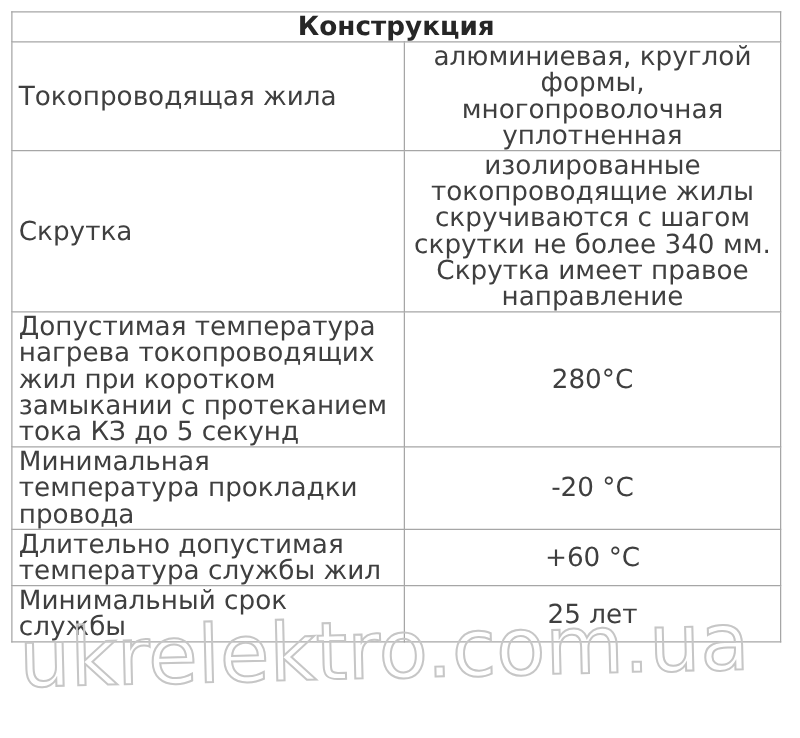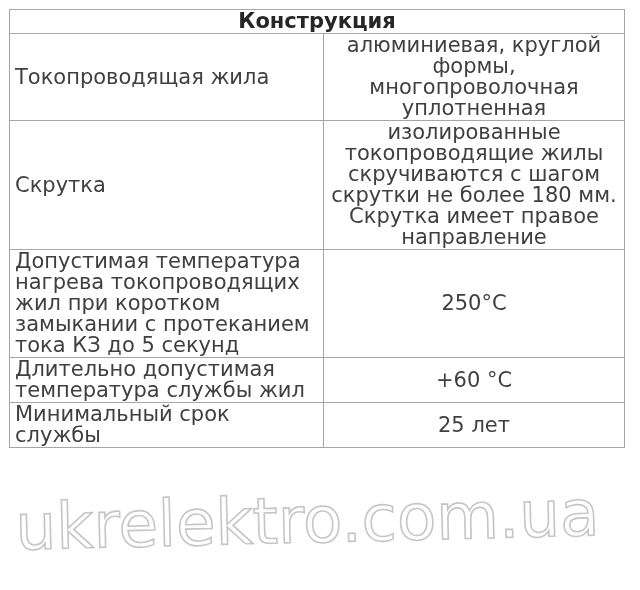--- a/index.html
+++ b/index.html
@@ -66,25 +66,29 @@
       <tbody>
         <tr>
           <th colspan="2">Конструкция</th>
         </tr>
         <tr>
           <td class="param">Токопроводящая жила</td>
           <td class="value">алюминиевая, круглой формы, многопроволочная уплотненная</td>
         </tr>
         <tr>
           <td class="param">Скрутка</td>
-          <td class="value">изолированные токопроводящие жилы скручиваются с шагом скрутки не более 180 мм. Скрутка имеет правое направление</td>
+          <td class="value">изолированные токопроводящие жилы скручиваются с шагом скрутки не более 340 мм. Скрутка имеет правое направление</td>
         </tr>
         <tr>
           <td class="param">Допустимая температура нагрева токопроводящих жил при коротком замыкании с протеканием тока КЗ до 5 секунд</td>
-          <td class="value">250°С</td>
+          <td class="value">280°С</td>
+        </tr>
+        <tr>
+          <td class="param">Минимальная температура прокладки провода</td>
+          <td class="value">-20 °С</td>
         </tr>
         <tr>
           <td class="param">Длительно допустимая температура службы жил</td>
           <td class="value">+60 °С</td>
         </tr>
         <tr>
           <td class="param">Минимальный срок службы</td>
           <td class="value">25 лет</td>
         </tr>
       </tbody>

